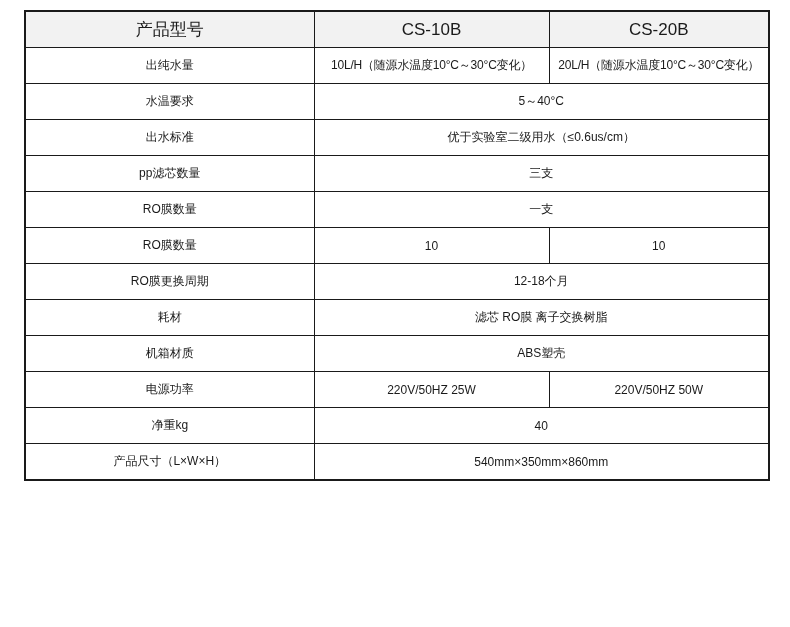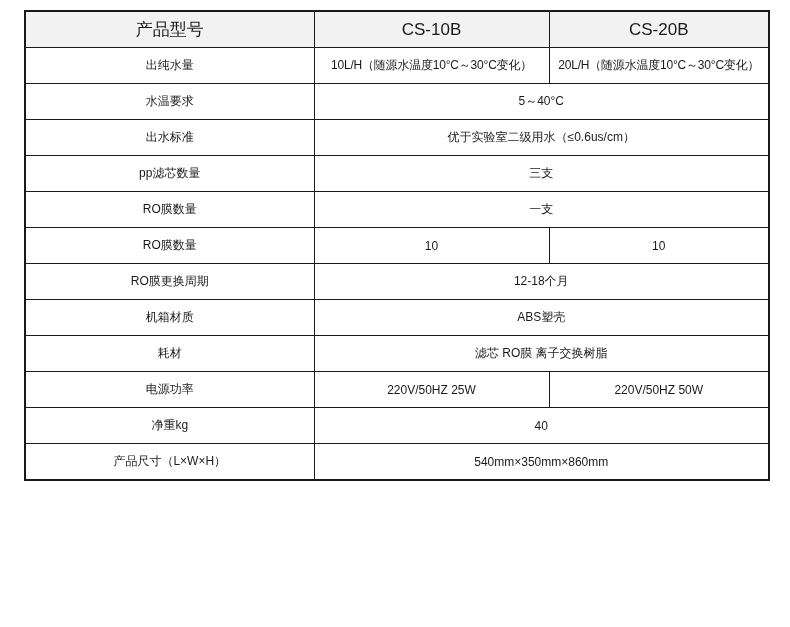--- a/index.html
+++ b/index.html
@@ -94,26 +94,26 @@
       <tr>
         <td>RO膜数量</td>
         <td>10</td>
         <td>10</td>
       </tr>
       <tr>
         <td>RO膜更换周期</td>
         <td colspan="2">12-18个月</td>
       </tr>
       <tr>
+        <td>耗材</td>
+        <td colspan="2">滤芯 RO膜 离子交换树脂</td>
+      </tr>
+      <tr>
         <td>机箱材质</td>
         <td colspan="2">ABS塑壳</td>
-      </tr>
-      <tr>
-        <td>耗材</td>
-        <td colspan="2">滤芯 RO膜 离子交换树脂</td>
       </tr>
       <tr>
         <td>电源功率</td>
         <td>220V/50HZ 25W</td>
         <td>220V/50HZ 50W</td>
       </tr>
       <tr>
         <td>净重kg</td>
         <td colspan="2">40</td>
       </tr>

